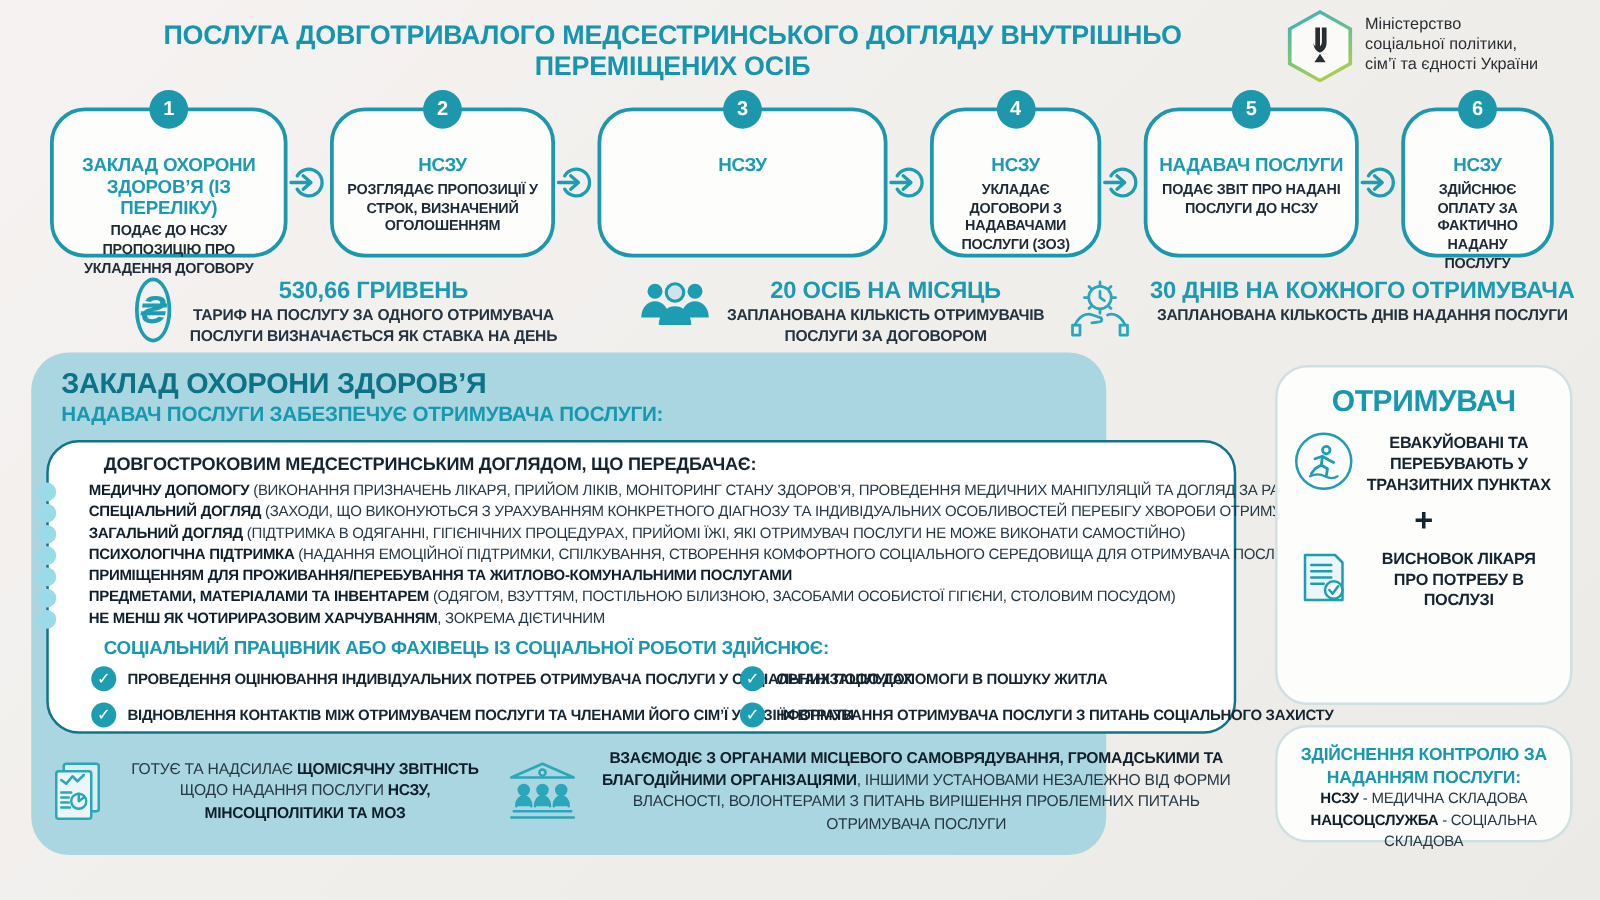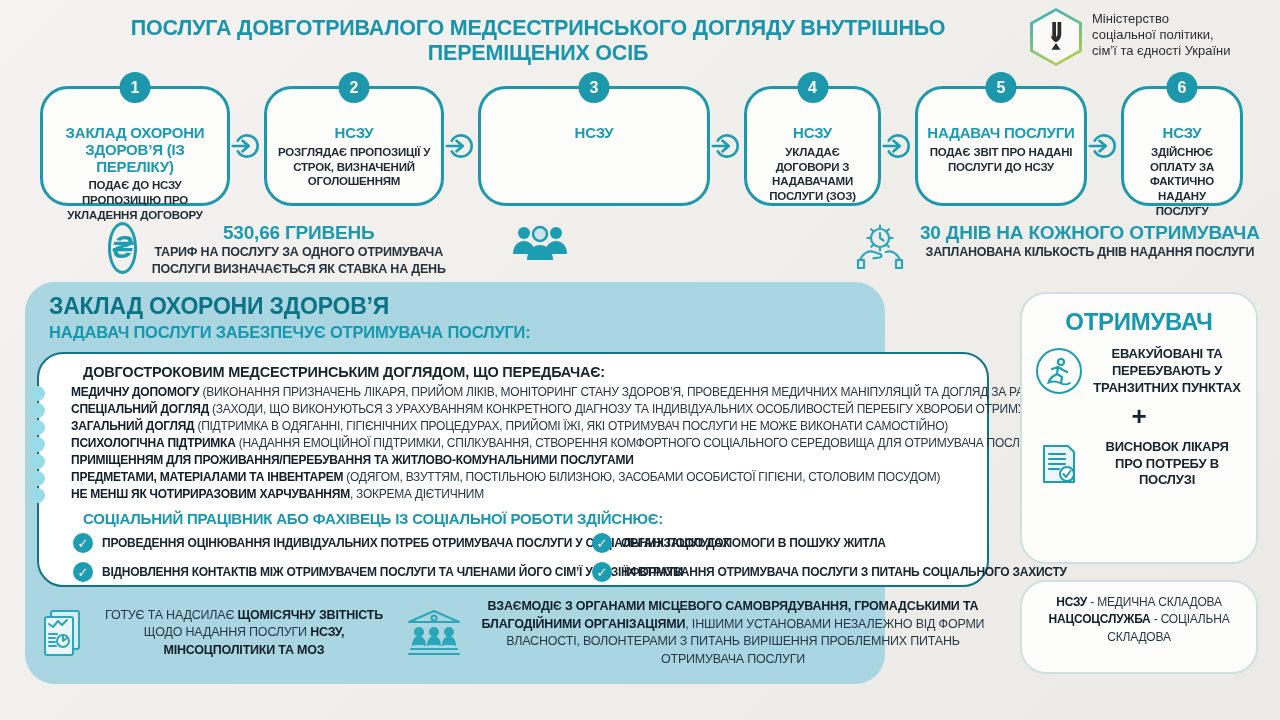--- a/index.html
+++ b/index.html
@@ -58,21 +58,21 @@
   .check-ic{flex:0 0 20px;width:20px;height:20px;border-radius:50%;background:#1d9db2;color:#fff;
     font-size:13px;font-weight:800;display:flex;align-items:center;justify-content:center;}
   .check-label{font-size:12px;font-weight:700;color:#15242f;letter-spacing:-.25px;white-space:nowrap;}
   .notes{position:absolute;left:16px;top:316px;width:950px;display:flex;gap:14px;}
   .note{display:flex;align-items:center;gap:12px;}
   .note-text{font-size:12.5px;font-weight:500;color:#273845;line-height:1.4;text-align:center;letter-spacing:-.2px;}
   
   .side-box{background:#fdfdfc;border:2px solid #cfe0e2;border-radius:26px;box-sizing:border-box;}
   .recipient{left:1020px;top:292px;width:238px;height:272px;padding:14px 14px 10px;}
   .recipient-title{text-align:center;font-size:24px;font-weight:800;color:#1898af;letter-spacing:-.3px;}
-  .rec-item{display:flex;align-items:center;gap:10px;margin-top:10px;}
+  .rec-item{display:flex;gap:10px;margin-top:10px;}
   .rec-label{font-size:13px;font-weight:700;color:#15242f;line-height:1.3;text-align:center;flex:1;letter-spacing:-.2px;}
   .plus{text-align:center;font-size:26px;font-weight:800;color:#15242f;line-height:1;margin-top:6px;}
   .circle-ic{flex:0 0 46px;width:46px;height:46px;border:2.5px solid #1d9db2;border-radius:50%;
     display:flex;align-items:center;justify-content:center;box-sizing:border-box;}
   .control{left:1020px;top:580px;width:238px;height:94px;padding:12px 8px;}
   .control-title{text-align:center;font-size:14px;font-weight:800;color:#1898af;line-height:1.3;letter-spacing:-.2px;}
   .control-row{text-align:center;font-size:12px;font-weight:500;color:#273845;line-height:1.45;letter-spacing:-.2px;}
   svg{display:block;}
 </style>
 </head>
@@ -169,20 +169,24 @@
   <span>
     <svg width="56" height="42" viewBox="0 0 56 42">
       <circle cx="12" cy="11" r="6" fill="#1d9db2"></circle>
       <path d="M1 32 c0-8 5-13 11-13 s11 5 11 13 z" fill="#1d9db2"></path>
       <circle cx="44" cy="11" r="6" fill="#1d9db2"></circle>
       <path d="M33 32 c0-8 5-13 11-13 s11 5 11 13 z" fill="#1d9db2"></path>
       <circle cx="28" cy="12" r="7" fill="#cfe3ea" stroke="#1d9db2" stroke-width="2.5"></circle>
       <path d="M15 38 c0-9 6-15 13-15 s13 6 13 15 z" fill="#1d9db2"></path>
     </svg>
   </span>
+  <div class="stat-text">
+    <div class="stat-value">20 ОСІБ НА МІСЯЦЬ</div>
+    <div class="stat-caption">ЗАПЛАНОВАНА КІЛЬКІСТЬ ОТРИМУВАЧІВ ПОСЛУГИ ЗА ДОГОВОРОМ</div>
+  </div>
 </div>
 
 <div class="abs stat" style="left:852px;top:222px;width:410px;">
   <span>
     <svg width="56" height="52" viewBox="0 0 56 52">
       <g stroke="#2aa7ba" stroke-width="2.2" fill="none" stroke-linecap="round" stroke-linejoin="round">
         <circle cx="28" cy="16" r="9"></circle>
         <g>
           <path d="M28 3.5 v3 M28 25.5 v3 M15.5 16 h3 M37.5 16 h3 M19.2 7.2 l2.1 2.1 M34.7 22.7 l2.1 2.1 M36.8 7.2 l-2.1 2.1 M21.3 22.7 l-2.1 2.1"></path>
         </g>
@@ -299,19 +303,20 @@
           <circle cx="29" cy="32" r="7" fill="#fdfdfc"></circle>
           <path d="M25.5 32 l2.5 3 4.5-6" fill="none"></path>
         </g>
       </svg>
     </span>
     <div class="rec-label">ВИСНОВОК ЛІКАРЯ ПРО ПОТРЕБУ В ПОСЛУЗІ</div>
   </div>
 </div>
 
 <div class="abs side-box control">
+  <div class="control-title">ЗДІЙСНЕННЯ КОНТРОЛЮ ЗА НАДАННЯМ ПОСЛУГИ:</div>
   <div class="control-row">
     <span class="seg-b">НСЗУ</span><span> - МЕДИЧНА СКЛАДОВА</span>
   </div>
   <div class="control-row">
     <span class="seg-b">НАЦСОЦСЛУЖБА</span><span> - СОЦІАЛЬНА СКЛАДОВА</span>
   </div>
 </div>
 
 </body></html>

